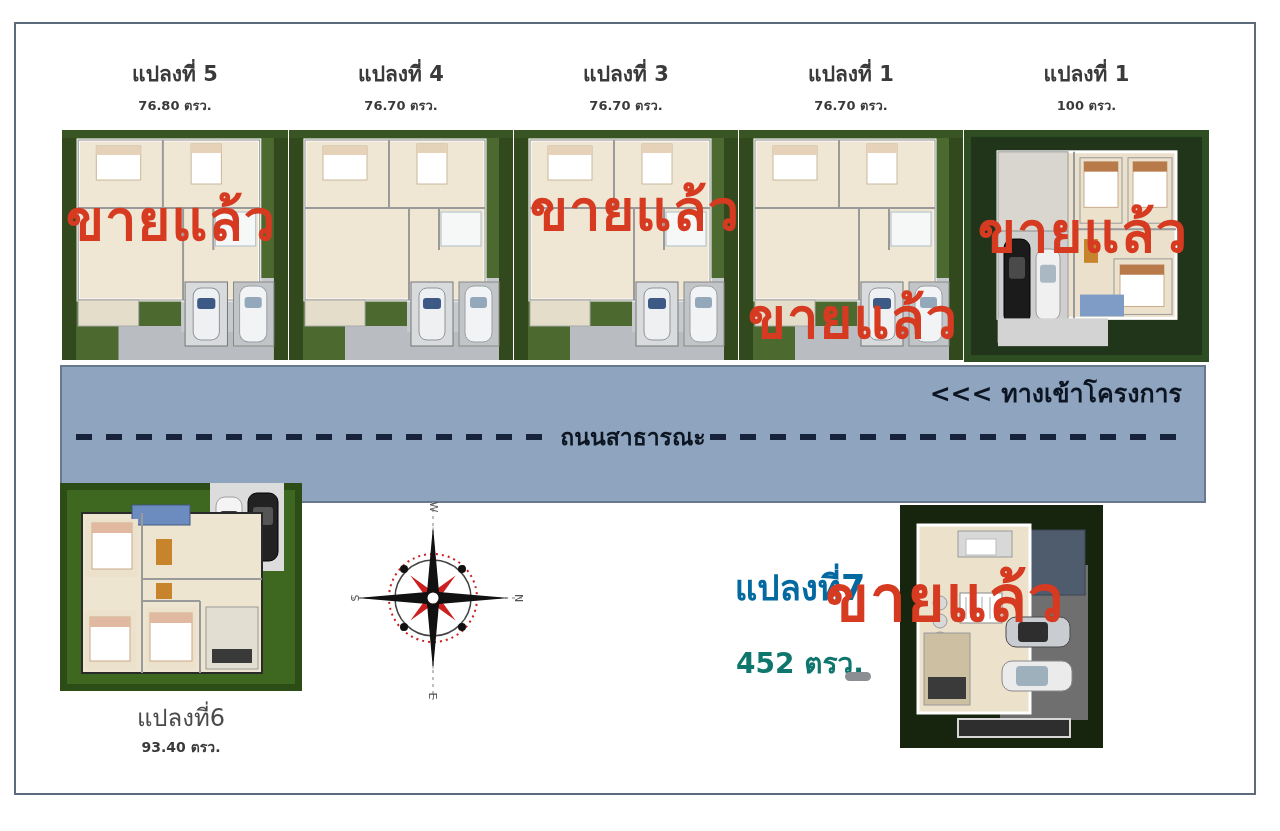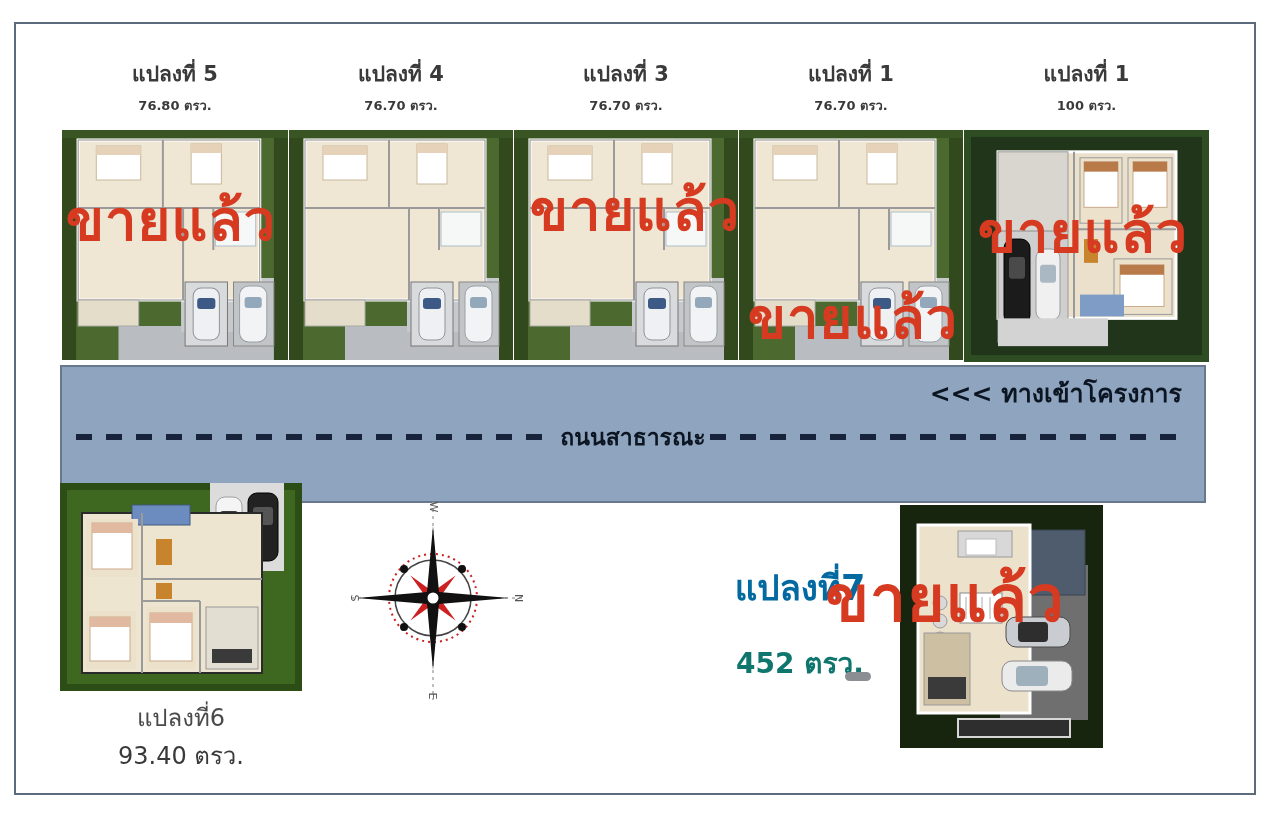--- a/index.html
+++ b/index.html
@@ -20,21 +20,21 @@
   .road-line{position:absolute;left:14px;right:14px;top:52px;display:flex;align-items:center;gap:4px;font-family:Liberation Serif, serif;}
   .dashes{flex:1;height:6px;background:repeating-linear-gradient(90deg,#17233a 0 16px,transparent 16px 30px);}
   .road-name{font-size:23px;font-weight:700;color:#0c1522;white-space:nowrap;}
   
   .plan6{position:absolute;left:60px;top:483px;width:242px;height:208px;}
   .plan7{position:absolute;left:900px;top:505px;width:203px;height:243px;}
   .plan6 svg,.plan7 svg{width:100%;height:100%;display:block;}
   .p6-title{position:absolute;left:60px;top:698px;width:242px;text-align:center;
             font-size:24px;font-weight:400;color:#4a4a4a;}
   .p6-area{position:absolute;left:60px;top:736px;width:242px;text-align:center;
-           font-size:24px;font-weight:400;color:#3a3a3a;}
+           font-size:14px;font-weight:700;color:#3a3a3a;}
   .p7-label{position:absolute;left:690px;top:560px;width:220px;text-align:center;}
   .p7-title{font-size:35px;font-weight:700;color:#0369a1;}
   .p7-area{font-size:28px;font-weight:700;color:#0f766e;margin-top:26px;}
   .mini-dash{position:absolute;left:845px;top:672px;width:26px;height:9px;border-radius:5px;background:#8b8f93;}
   .compass{position:absolute;left:345px;top:496px;width:185px;height:212px;}
   .compass svg{width:100%;height:100%;display:block;}
   
   .sold{position:absolute;width:270px;text-align:center;font-weight:700;color:#d63a21;
         font-size:56px;line-height:1.05;white-space:nowrap;letter-spacing:1px;}
   .sold-5{left:36px;top:192px;}

